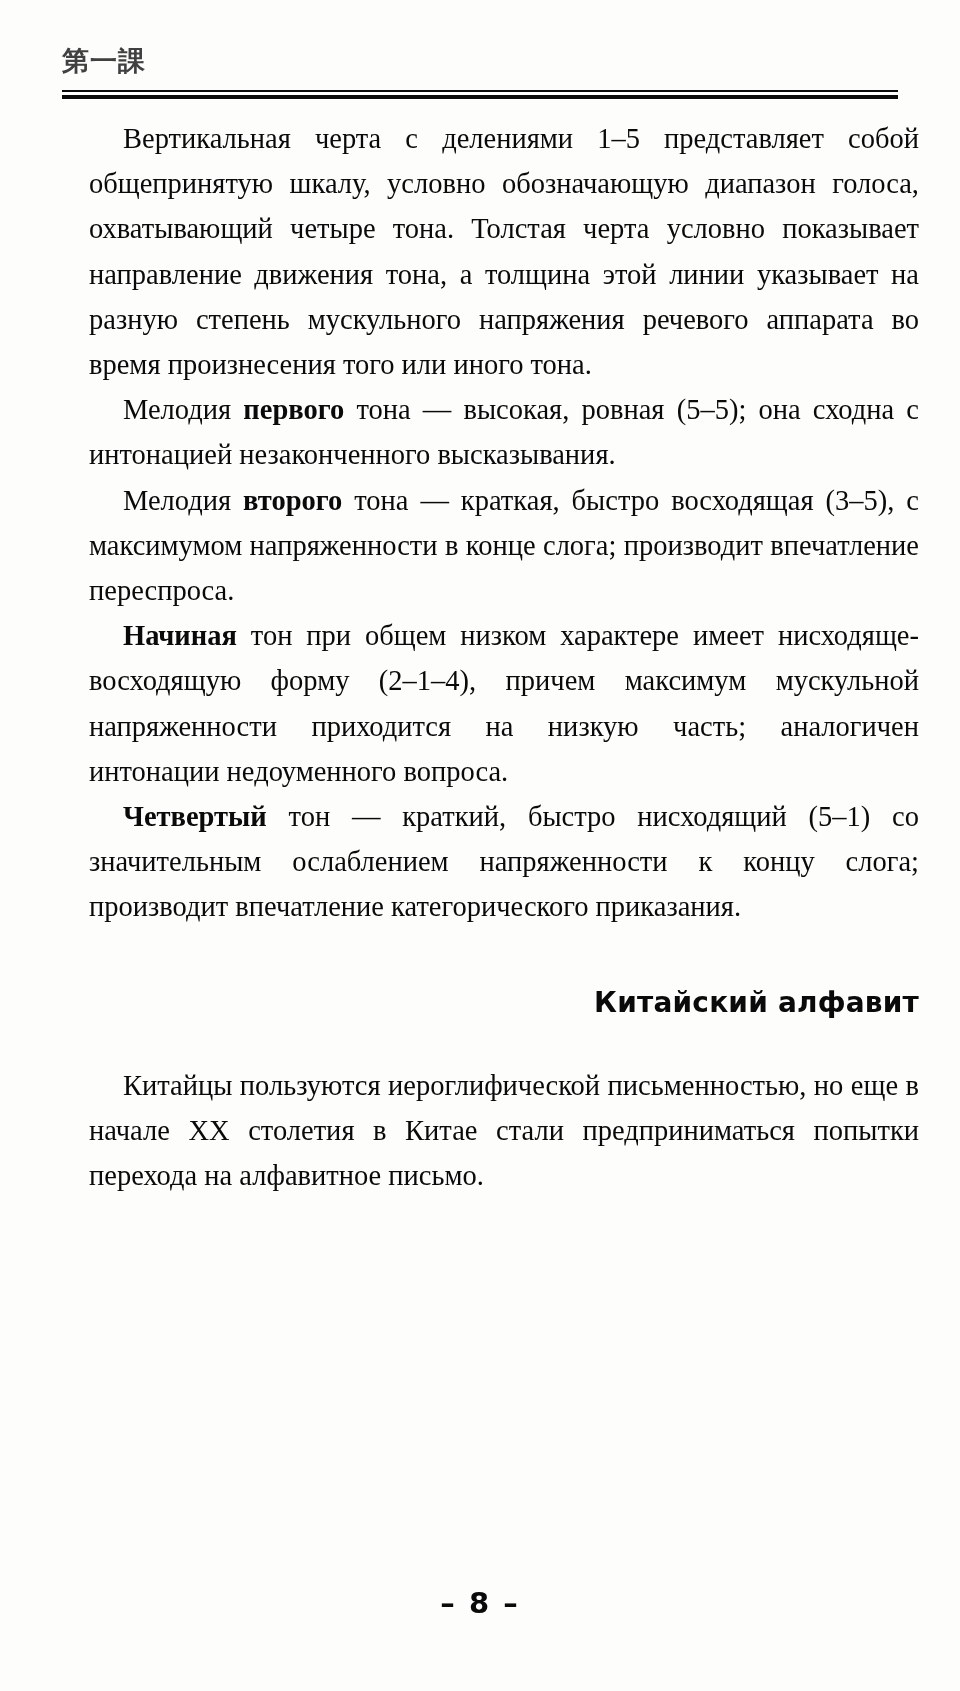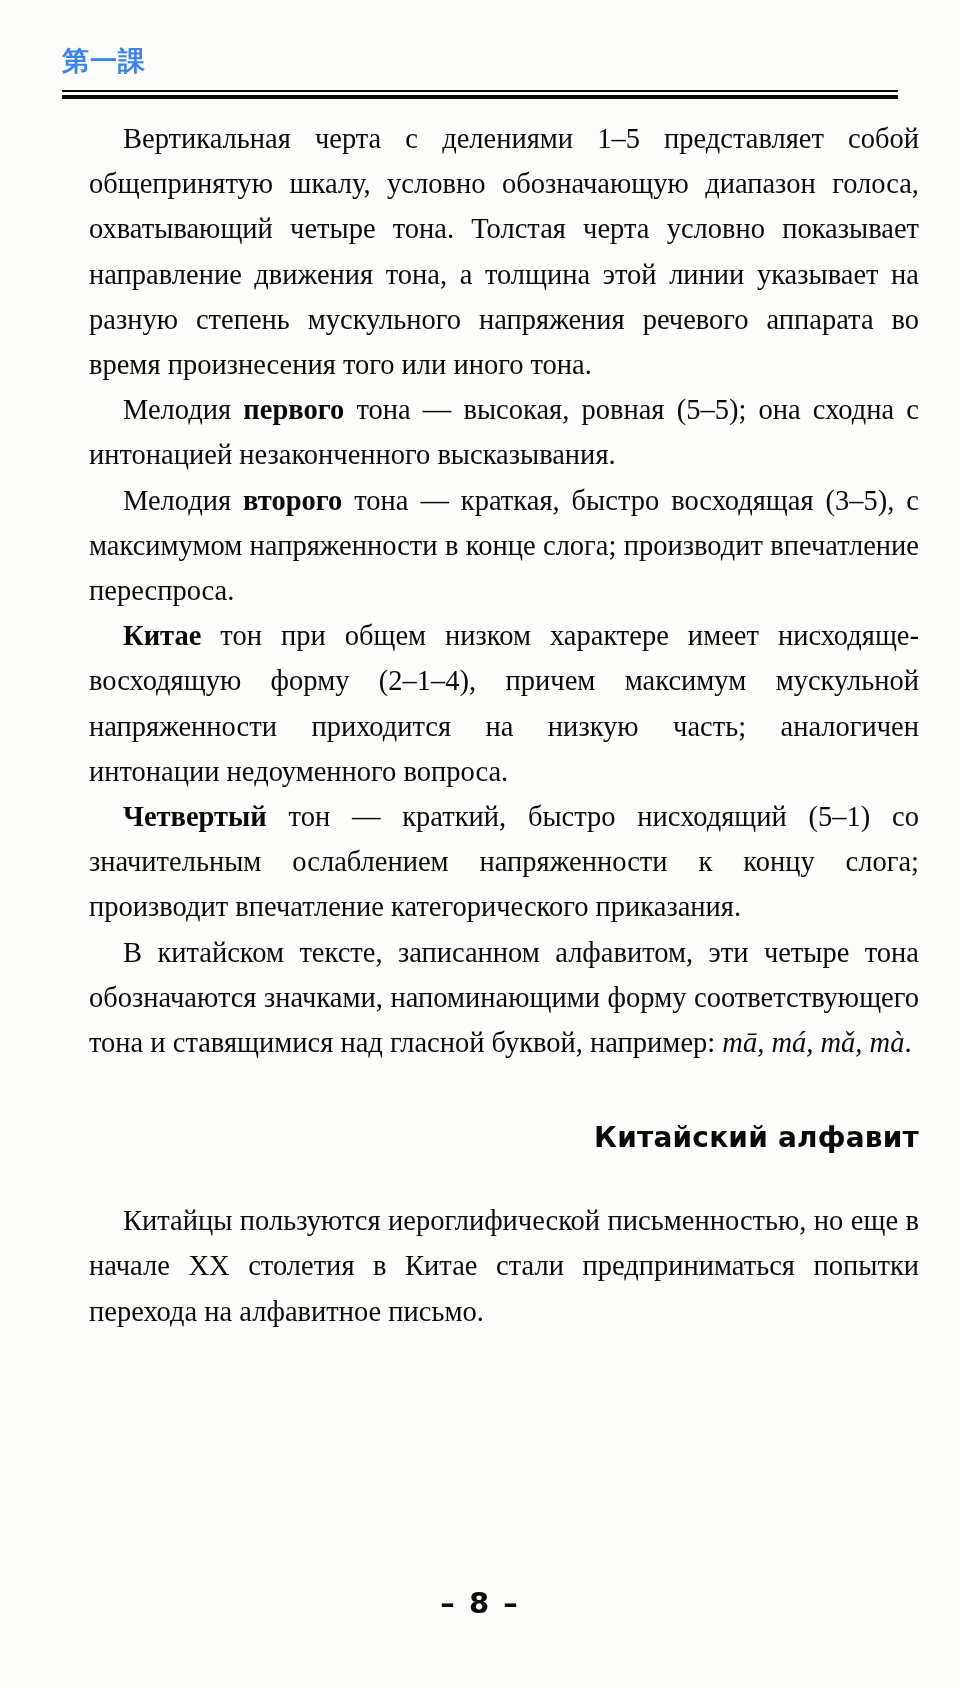--- a/index.html
+++ b/index.html
@@ -31,21 +31,21 @@
     top: 36px;
     width: 836px;
     height: 52px;
   }
   .header-title {
     font-family: "DejaVu Sans", "Liberation Sans", sans-serif;
     font-size: 27px;
     font-weight: 700;
     line-height: 50px;
     letter-spacing: 1px;
-    color: #3b82f6;
+    color: #404040;
     white-space: nowrap;
   }
 
   
   .rule-group {
     position: absolute;
     left: 62px;
     top: 90px;
     width: 836px;
   }
@@ -136,23 +136,22 @@
     <div class="rule-thin"></div>
     <div class="rule-gap"></div>
     <div class="rule-thick"></div>
   </div>
 
   <div class="content">
     <div id="body-paragraphs">
         <p class="para">Вертикальная черта с делениями 1–5 представляет собой общепринятую шкалу, условно обозначающую диапазон голоса, охватывающий четыре тона. Толстая черта условно показывает направление движения тона, а толщина этой линии указывает на разную степень мускульного напряжения речевого аппарата во время произнесения того или иного тона.</p>
         <p class="para">Мелодия <b>первого</b> тона — высокая, ровная (5–5); она сходна с интонацией незаконченного высказывания.</p>
         <p class="para">Мелодия <b>второго</b> тона — краткая, быстро восходящая (3–5), с максимумом напряженности в конце слога; производит впечатление переспроса.</p>
-        <p class="para"><b>Китае</b> тон при общем низком характере имеет нисходяще-восходящую форму (2–1–4), причем максимум мускульной напряженности приходится на низкую часть; аналогичен интонации недоуменного вопроса.</p>
+        <p class="para"><b>Начиная</b> тон при общем низком характере имеет нисходяще-восходящую форму (2–1–4), причем максимум мускульной напряженности приходится на низкую часть; аналогичен интонации недоуменного вопроса.</p>
         <p class="para"><b>Четвертый</b> тон — краткий, быстро нисходящий (5–1) со значительным ослаблением напряженности к концу слога; производит впечатление категорического приказания.</p>
-        <p class="para">В китайском тексте, записанном алфавитом, эти четыре тона обозначаются значками, напоминающими форму соответствующего тона и ставящимися над гласной буквой, например: <span class="pinyin">mā, má, mǎ, mà</span>.</p>
       </div>
 
     <div class="heading-spacer-top"></div>
     <h2 class="section-heading">Китайский алфавит</h2>
     <div class="heading-spacer-bottom"></div>
 
     <div id="section-paragraphs">
         <p class="para">Китайцы пользуются иероглифической письменностью, но еще в начале XX столетия в Китае стали предприниматься попытки перехода на алфавитное письмо.</p>
       </div>
   </div>

